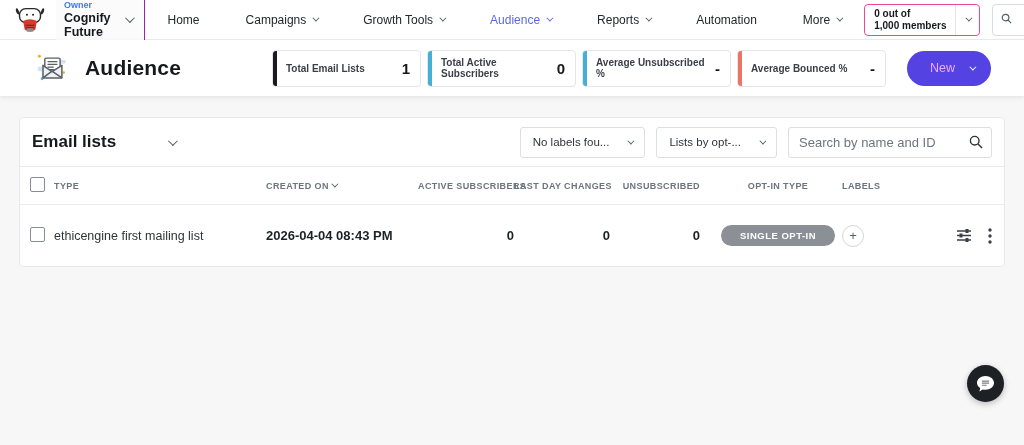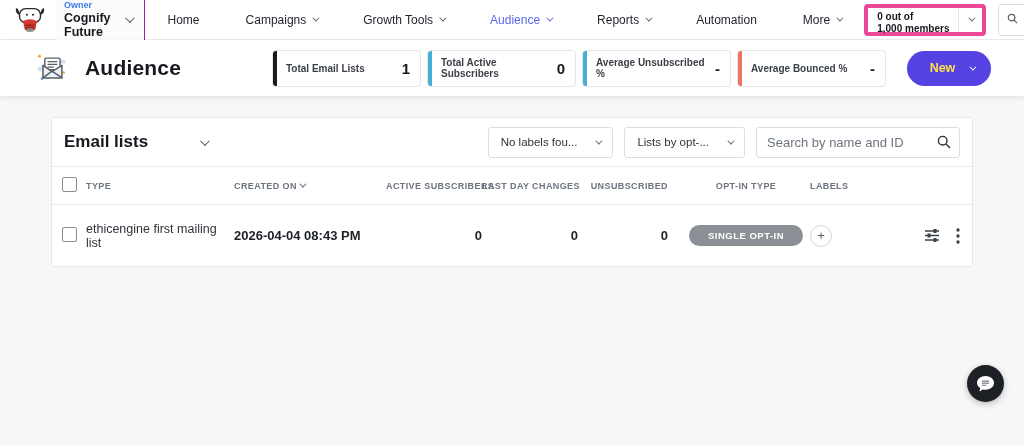--- a/index.html
+++ b/index.html
@@ -18,45 +18,45 @@
   .account .name{ font-size:12.5px; font-weight:700; color:#16181d; margin-top:1px;}
   .chev{ width:7px; height:7px; border-right:1.6px solid #555c64; border-bottom:1.6px solid #555c64;
     transform:rotate(45deg) translateY(-2px); display:inline-block; flex:none;}
   .chev.sm{ width:5px; height:5px; }
   .nav-links{ display:flex; align-items:center; }
   .nav-item{ display:flex; align-items:center; gap:6px; padding:0 23px; height:40px;
     font-size:12px; color:#23272e; cursor:pointer; white-space:nowrap;}
   .nav-item.active{ font-weight:400; }
   .nav-item.active .chev{ border-color:inherit; }
   .top-right{ margin-left:auto; display:flex; align-items:center; gap:12px; }
-  .usage-box{ display:flex; align-items:stretch; border:4px solid #ec4899; border-radius:4px;
+  .usage-box{ display:flex; align-items:stretch; border:1px solid #ec4899; border-radius:4px;
     background:#fff; height:32px; cursor:pointer;}
   .usage-text{ padding:3px 9px; line-height:1.25; }
   .usage-text div{ font-size:10px; font-weight:700; color:#16181d; white-space:nowrap;}
   .usage-caret{ width:24px; display:flex; align-items:center; justify-content:center; border-left:1px solid #e6e7e9;}
   .top-search{ display:flex; align-items:center; border:1px solid #d9dbde; border-radius:4px;
     background:#fff; height:32px; width:126px; padding:0 8px; gap:6px;}
   .top-search input{ border:0; outline:0; width:40px; flex:1; min-width:0; font-size:11px; }
   
   .page-header{ height:56px; background:#fff; display:flex; align-items:center;
     padding:0 33px 0 34px; box-shadow:0 2px 5px rgba(40,40,50,.09); position:relative; z-index:2;}
   .ph-title{ display:flex; align-items:center; gap:15px; width:238px; flex:none;}
   .ph-title h1{ font-size:21px; font-weight:700; color:#16181d; letter-spacing:.2px;}
   .stats{ display:flex; gap:6px; flex:none;}
   .stat-card{ width:149px; height:37px; background:#fff; border:1px solid #e3e5e8; border-radius:4px;
     display:flex; align-items:center; overflow:hidden; }
   .stat-accent{ width:4px; align-self:stretch; flex:none;}
   .stat-label{ font-size:10px; font-weight:600; color:#3a3f47; padding:0 6px 0 9px; flex:1; line-height:1.1;}
   .stat-value{ font-size:15px; font-weight:700; color:#16181d; padding-right:10px;}
-  .new-btn{ margin-left:auto; height:35px; min-width:84px; border-radius:18px; border:0; color:#fde047;
-    font-size:12.5px; font-weight:700; display:flex; align-items:center; justify-content:center;
+  .new-btn{ margin-left:auto; height:35px; min-width:84px; border-radius:18px; border:0; color:#f0abfc;
+    font-size:12.5px; font-weight:400; display:flex; align-items:center; justify-content:center;
     gap:14px; padding:0 16px 0 22px; cursor:pointer; font-family:inherit;}
   .new-btn .chev{ border-color:#fff; }
   
-  .card{ margin:21px 51px 0; background:#fff; border:1px solid #e7e8ea; border-radius:4px; }
+  .card{ margin:21px 19px 0; background:#fff; border:1px solid #e7e8ea; border-radius:4px; }
   .toolbar{ display:flex; align-items:center; padding:8px 12px; height:48px;}
   .tb-title{ font-size:17px; font-weight:700; color:#16181d; display:flex; align-items:center;}
   .tb-title .chev{ margin-left:52px; }
   .tb-right{ margin-left:auto; display:flex; align-items:center; gap:11px;}
   .select-pill{ height:31px; border:1px solid #dcdee1; border-radius:3px; background:#fff;
     display:flex; align-items:center; gap:18px; padding:0 12px; font-size:11.5px; color:#2f343a;
     cursor:pointer; white-space:nowrap;justify-content:space-between;}
   .tb-search{ position:relative; }
   .tb-search input{ width:204px; height:31px; border:1px solid #dcdee1; border-radius:3px;
     padding:0 16px 0 10px; font-size:13px; outline:0; font-family:inherit; color:#2f343a;}

